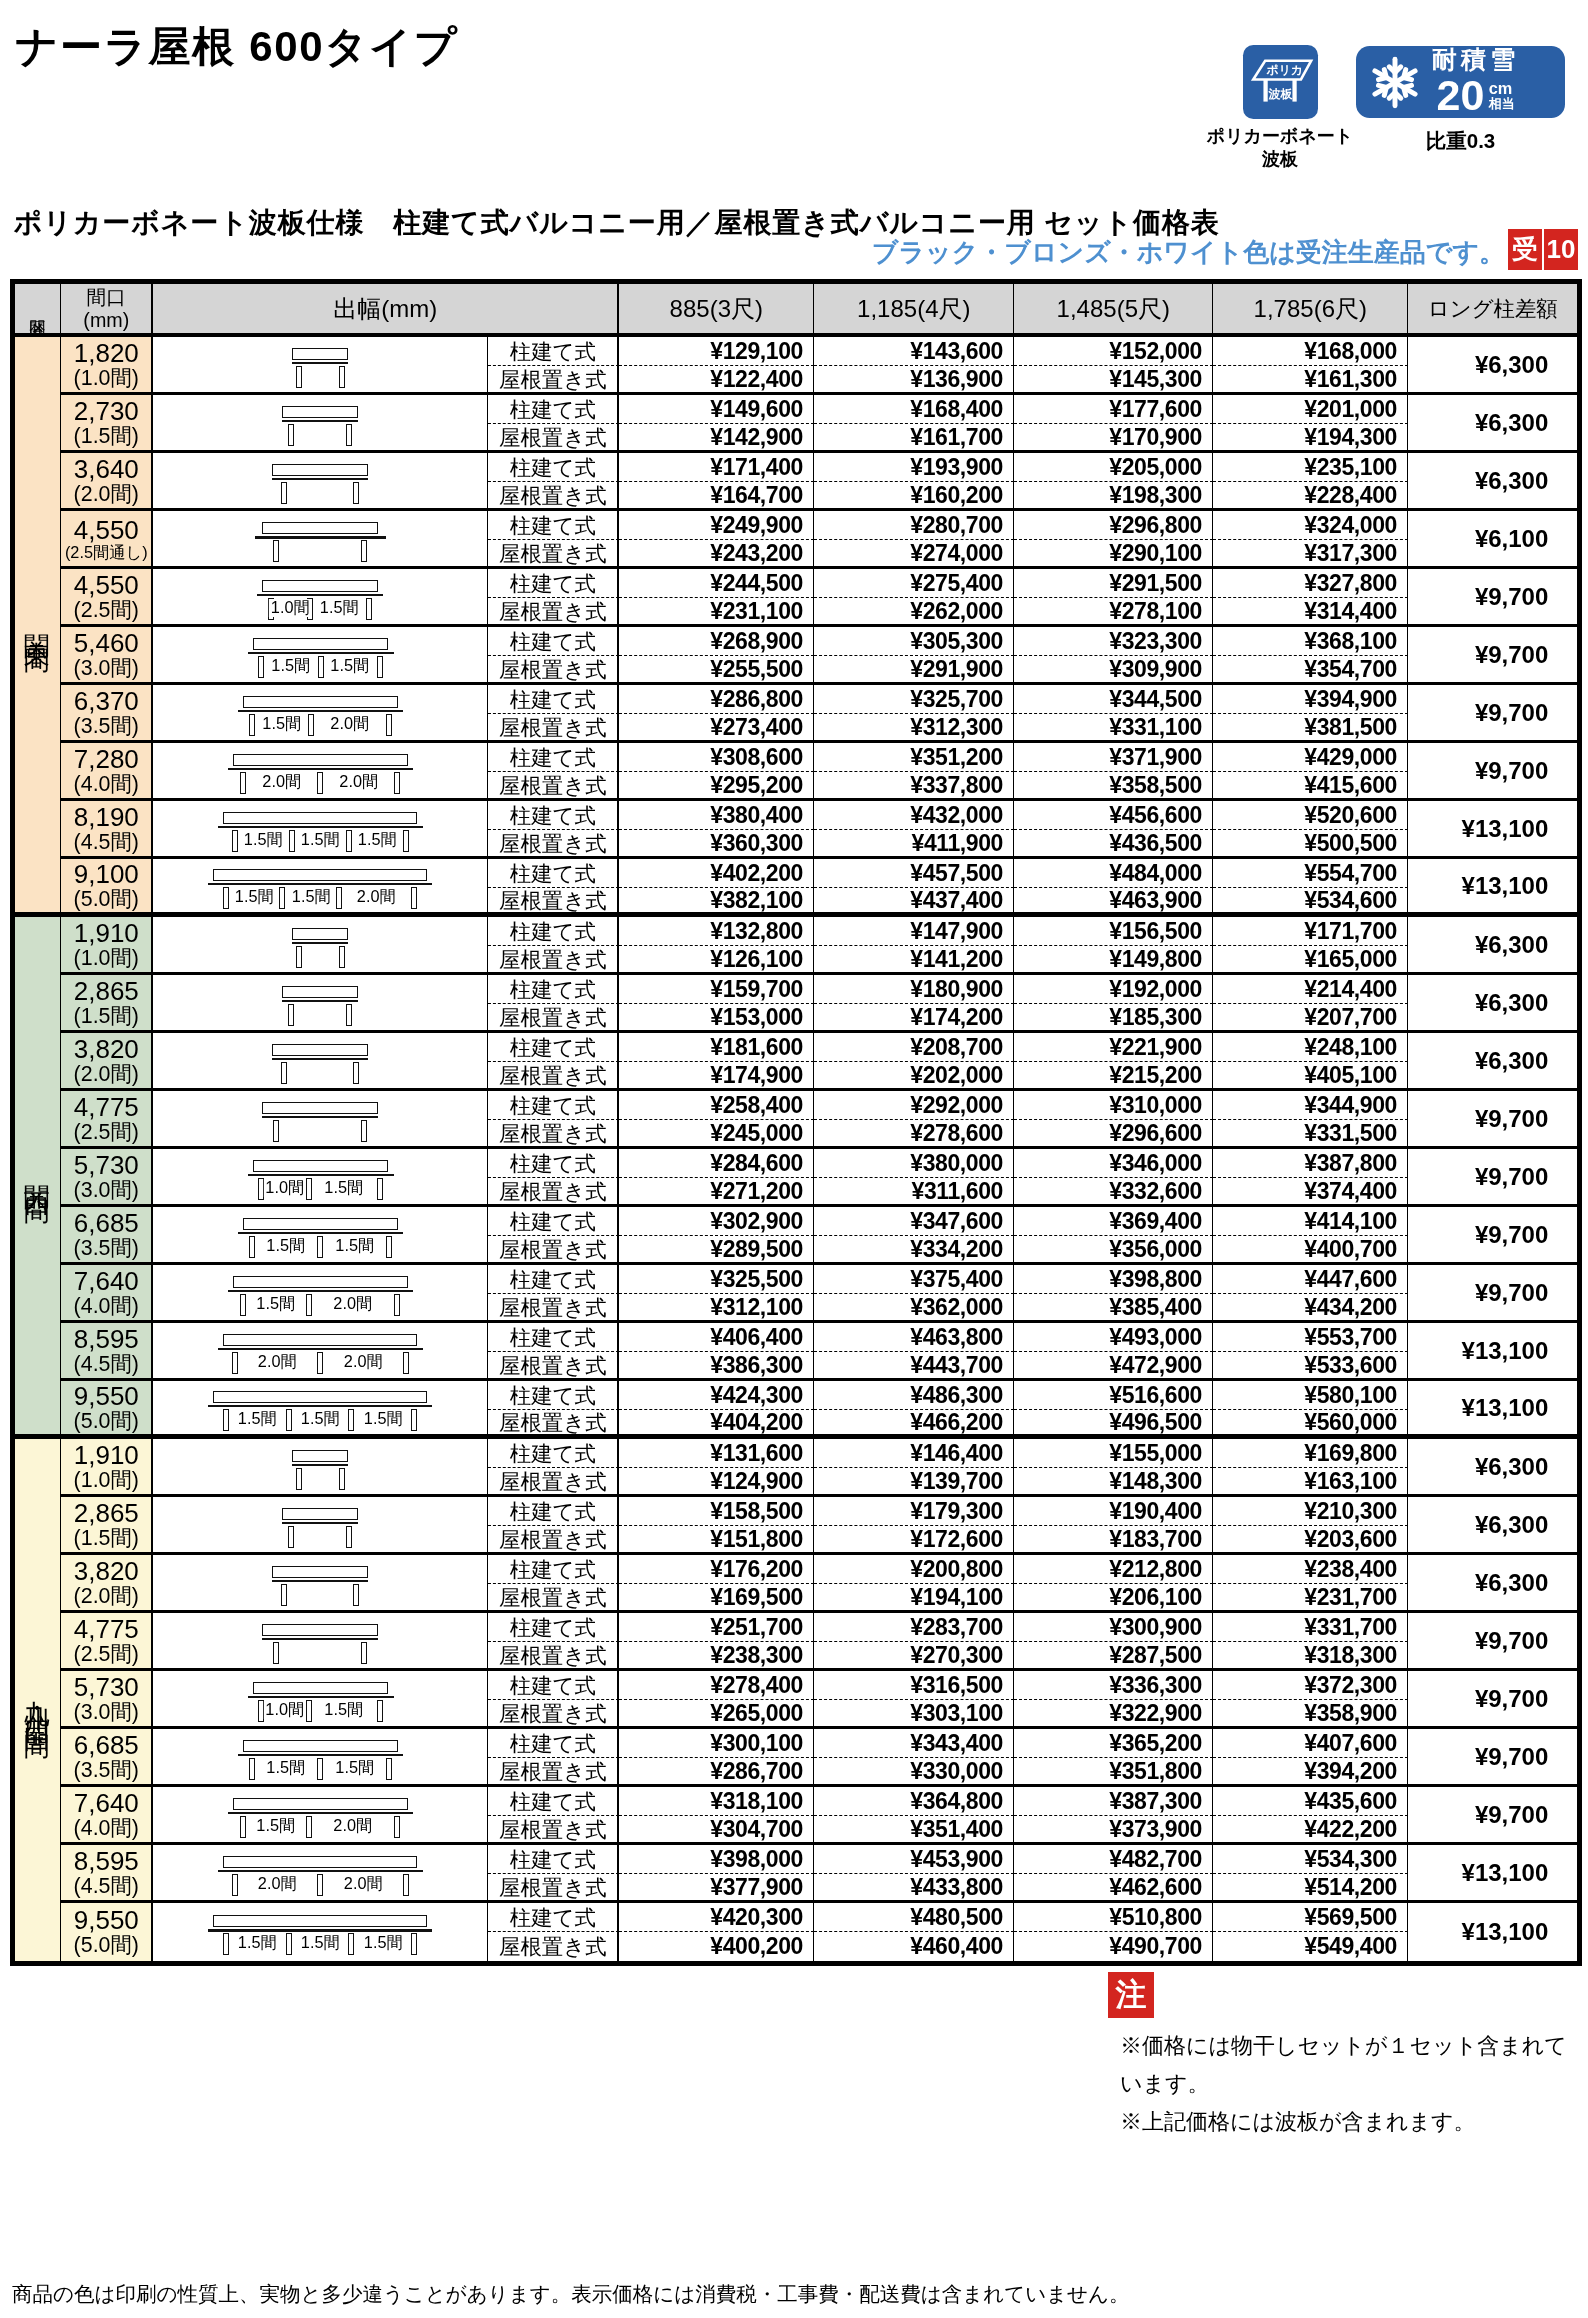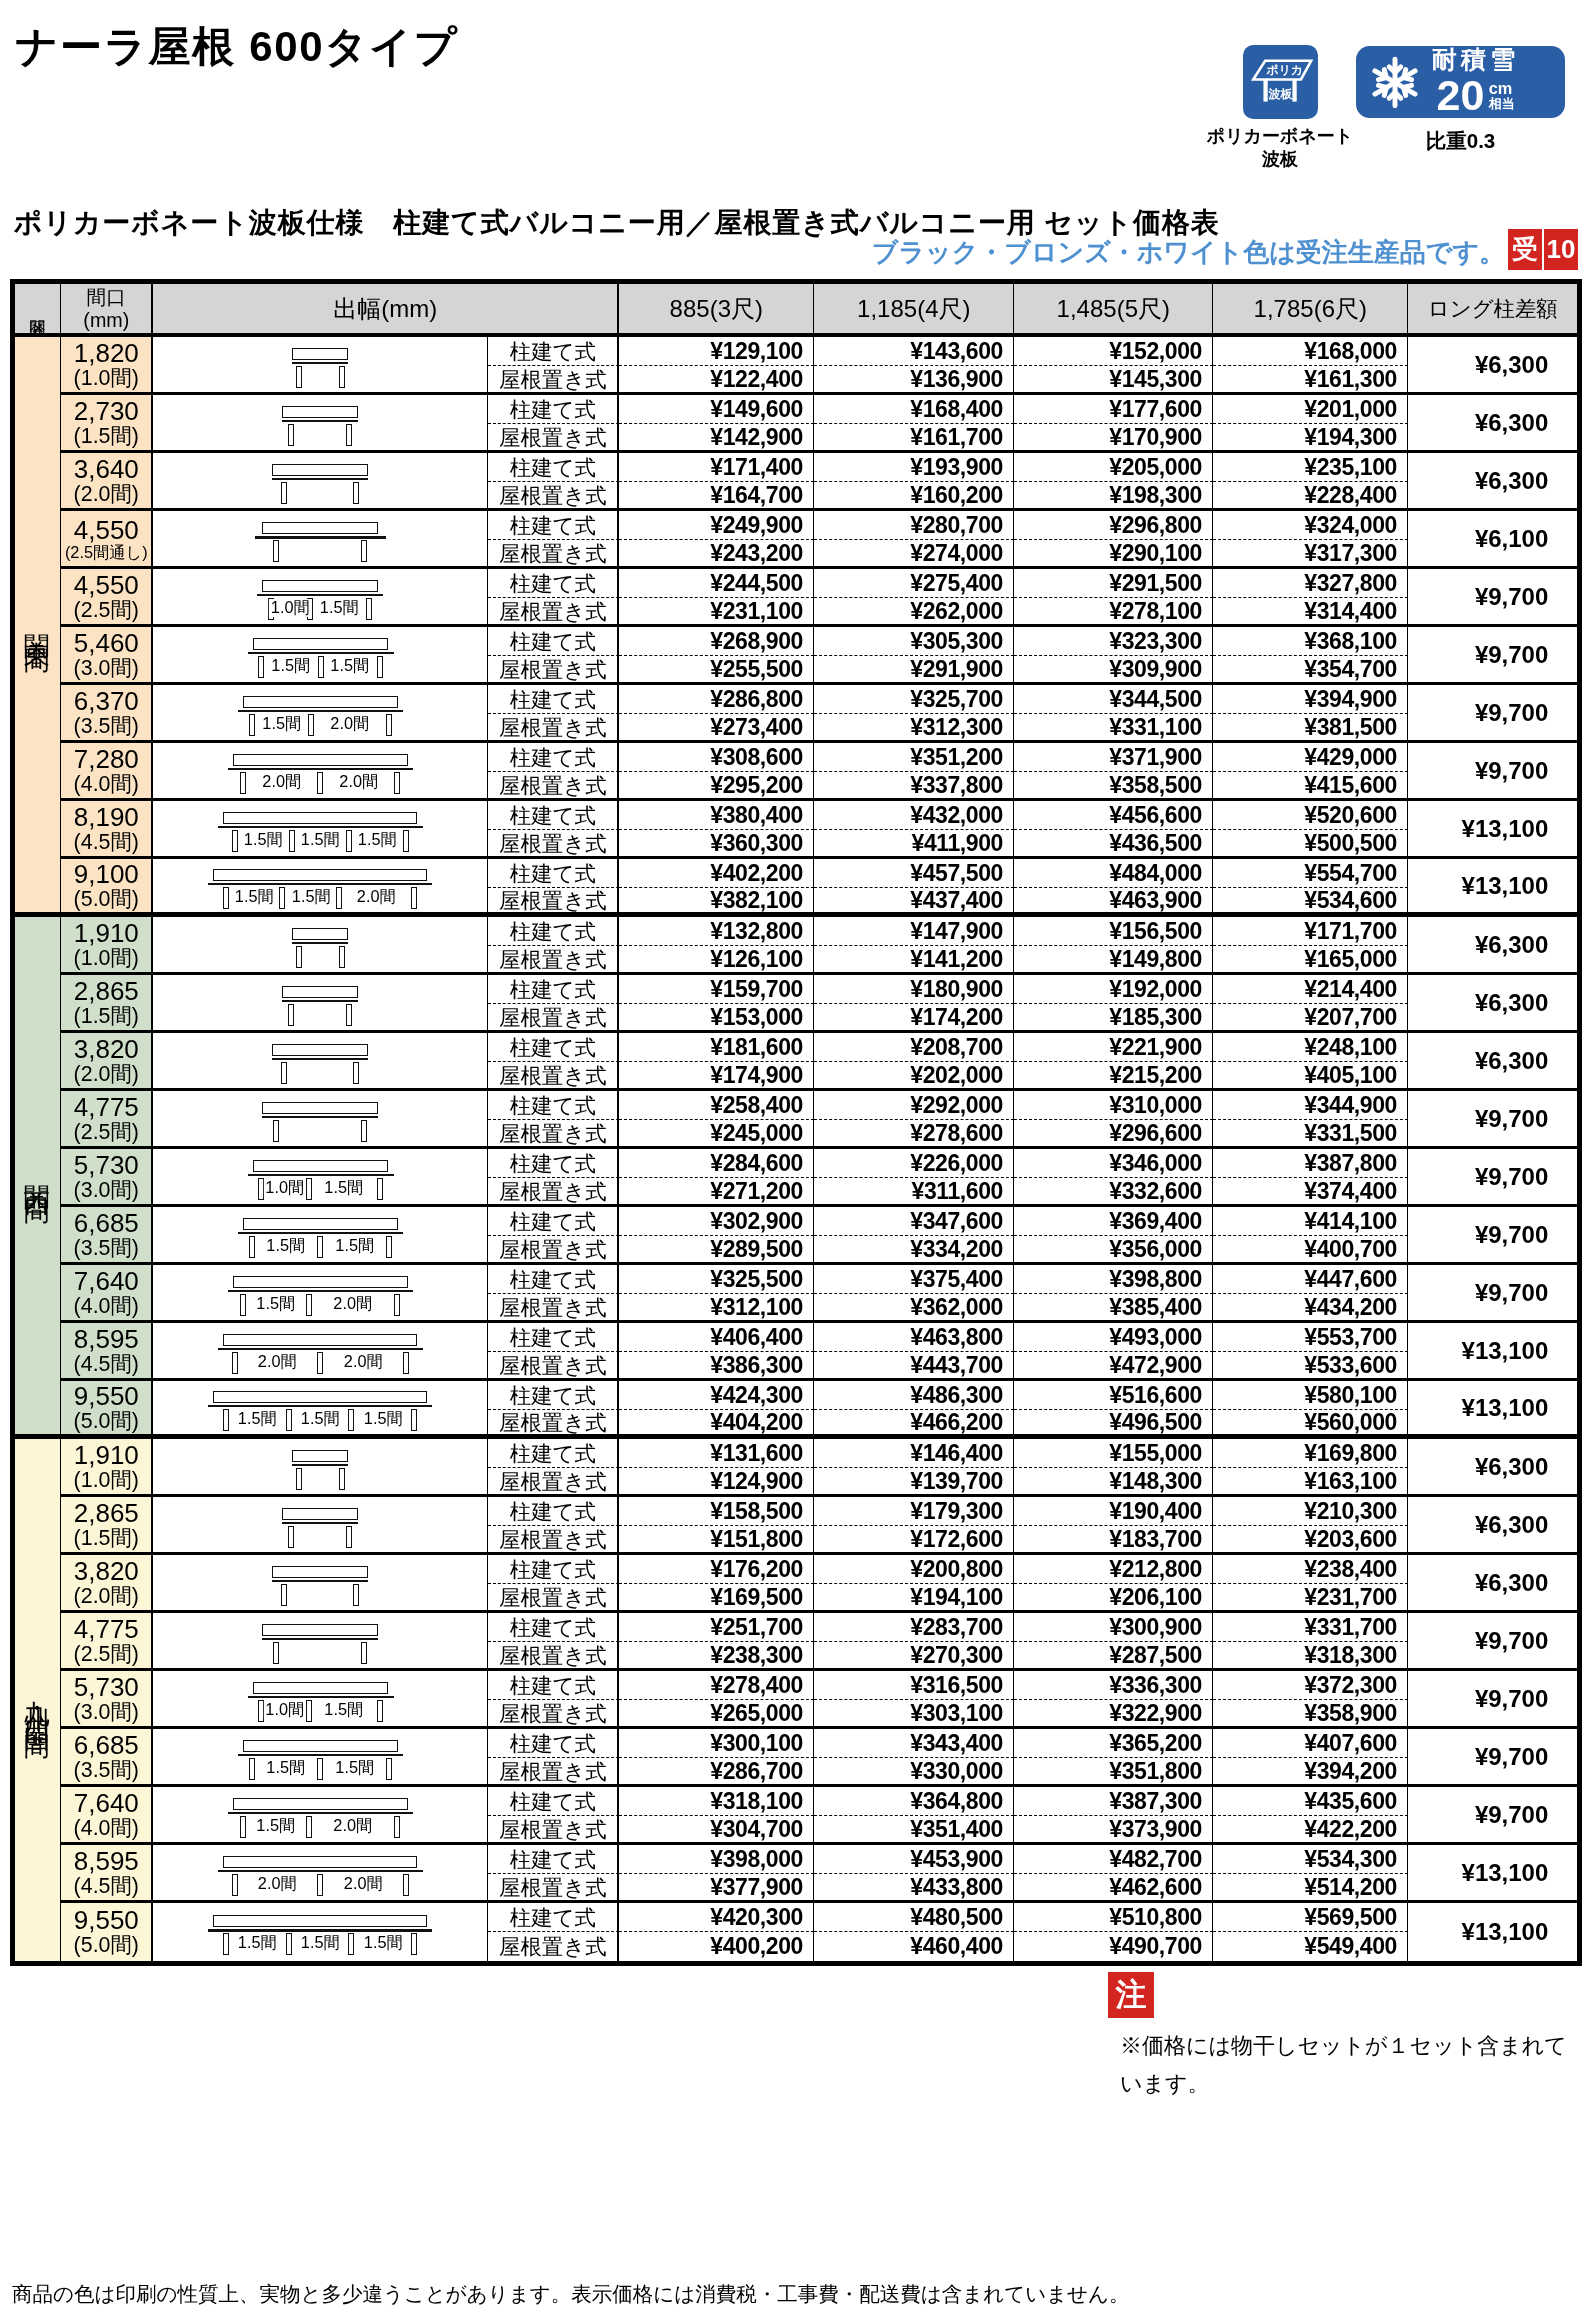--- a/index.html
+++ b/index.html
@@ -503,21 +503,21 @@
           <div class="post" style="left: 5.6px;"></div>
           <div class="post" style="left: 53px;"></div>
           <div class="post" style="left: 124px;"></div>
           <div class="dlabel" style="left: 32px;">1.0間</div>
           <div class="dlabel" style="left: 91px;">1.5間</div>
         </div>
       </div>
       <div class="c tcell vb3 dash" style="grid-area: 30 / 4;">柱建て式</div>
       <div class="c tcell vb3 g4" style="grid-area: 31 / 4;">屋根置き式</div>
       <div class="c pcell dash" style="grid-area: 30 / 5;">¥284,600</div>
-      <div class="c pcell dash" style="grid-area: 30 / 6;">¥226,000</div>
+      <div class="c pcell dash" style="grid-area: 30 / 6;">¥380,000</div>
       <div class="c pcell dash" style="grid-area: 30 / 7;">¥346,000</div>
       <div class="c pcell dash" style="grid-area: 30 / 8;">¥387,800</div>
       <div class="c pcell g4" style="grid-area: 31 / 5;">¥271,200</div>
       <div class="c pcell g4" style="grid-area: 31 / 6;">¥311,600</div>
       <div class="c pcell g4" style="grid-area: 31 / 7;">¥332,600</div>
       <div class="c pcell g4" style="grid-area: 31 / 8;">¥374,400</div>
       <div class="c lcell last g4" style="grid-area: 30 / 9 / span 2;">¥9,700</div>
       <div class="c wcell vb3 g4" style="grid-area: 32 / 2 / span 2; background: rgb(207, 223, 202);">
         <div class="wnum">6,685</div>
         <div class="wken">(3.5間)</div>
@@ -847,17 +847,18 @@
       <div class="c pcell g0" style="grid-area: 57 / 5;">¥400,200</div>
       <div class="c pcell g0" style="grid-area: 57 / 6;">¥460,400</div>
       <div class="c pcell g0" style="grid-area: 57 / 7;">¥490,700</div>
       <div class="c pcell g0" style="grid-area: 57 / 8;">¥549,400</div>
       <div class="c lcell last g0" style="grid-area: 56 / 9 / span 2;">¥13,100</div>
     </div>
 
   <div class="abs note-badge">注</div>
   <div class="abs notes">
     <div>※価格には物干しセットが１セット含まれています。</div>
+    <div>※上記価格には波板が含まれます。</div>
   </div>
   <div class="abs bottom-note">商品の色は印刷の性質上、実物と多少違うことがあります。表示価格には消費税・工事費・配送費は含まれていません。</div>
 
 </div>
 
 
 </body></html>

